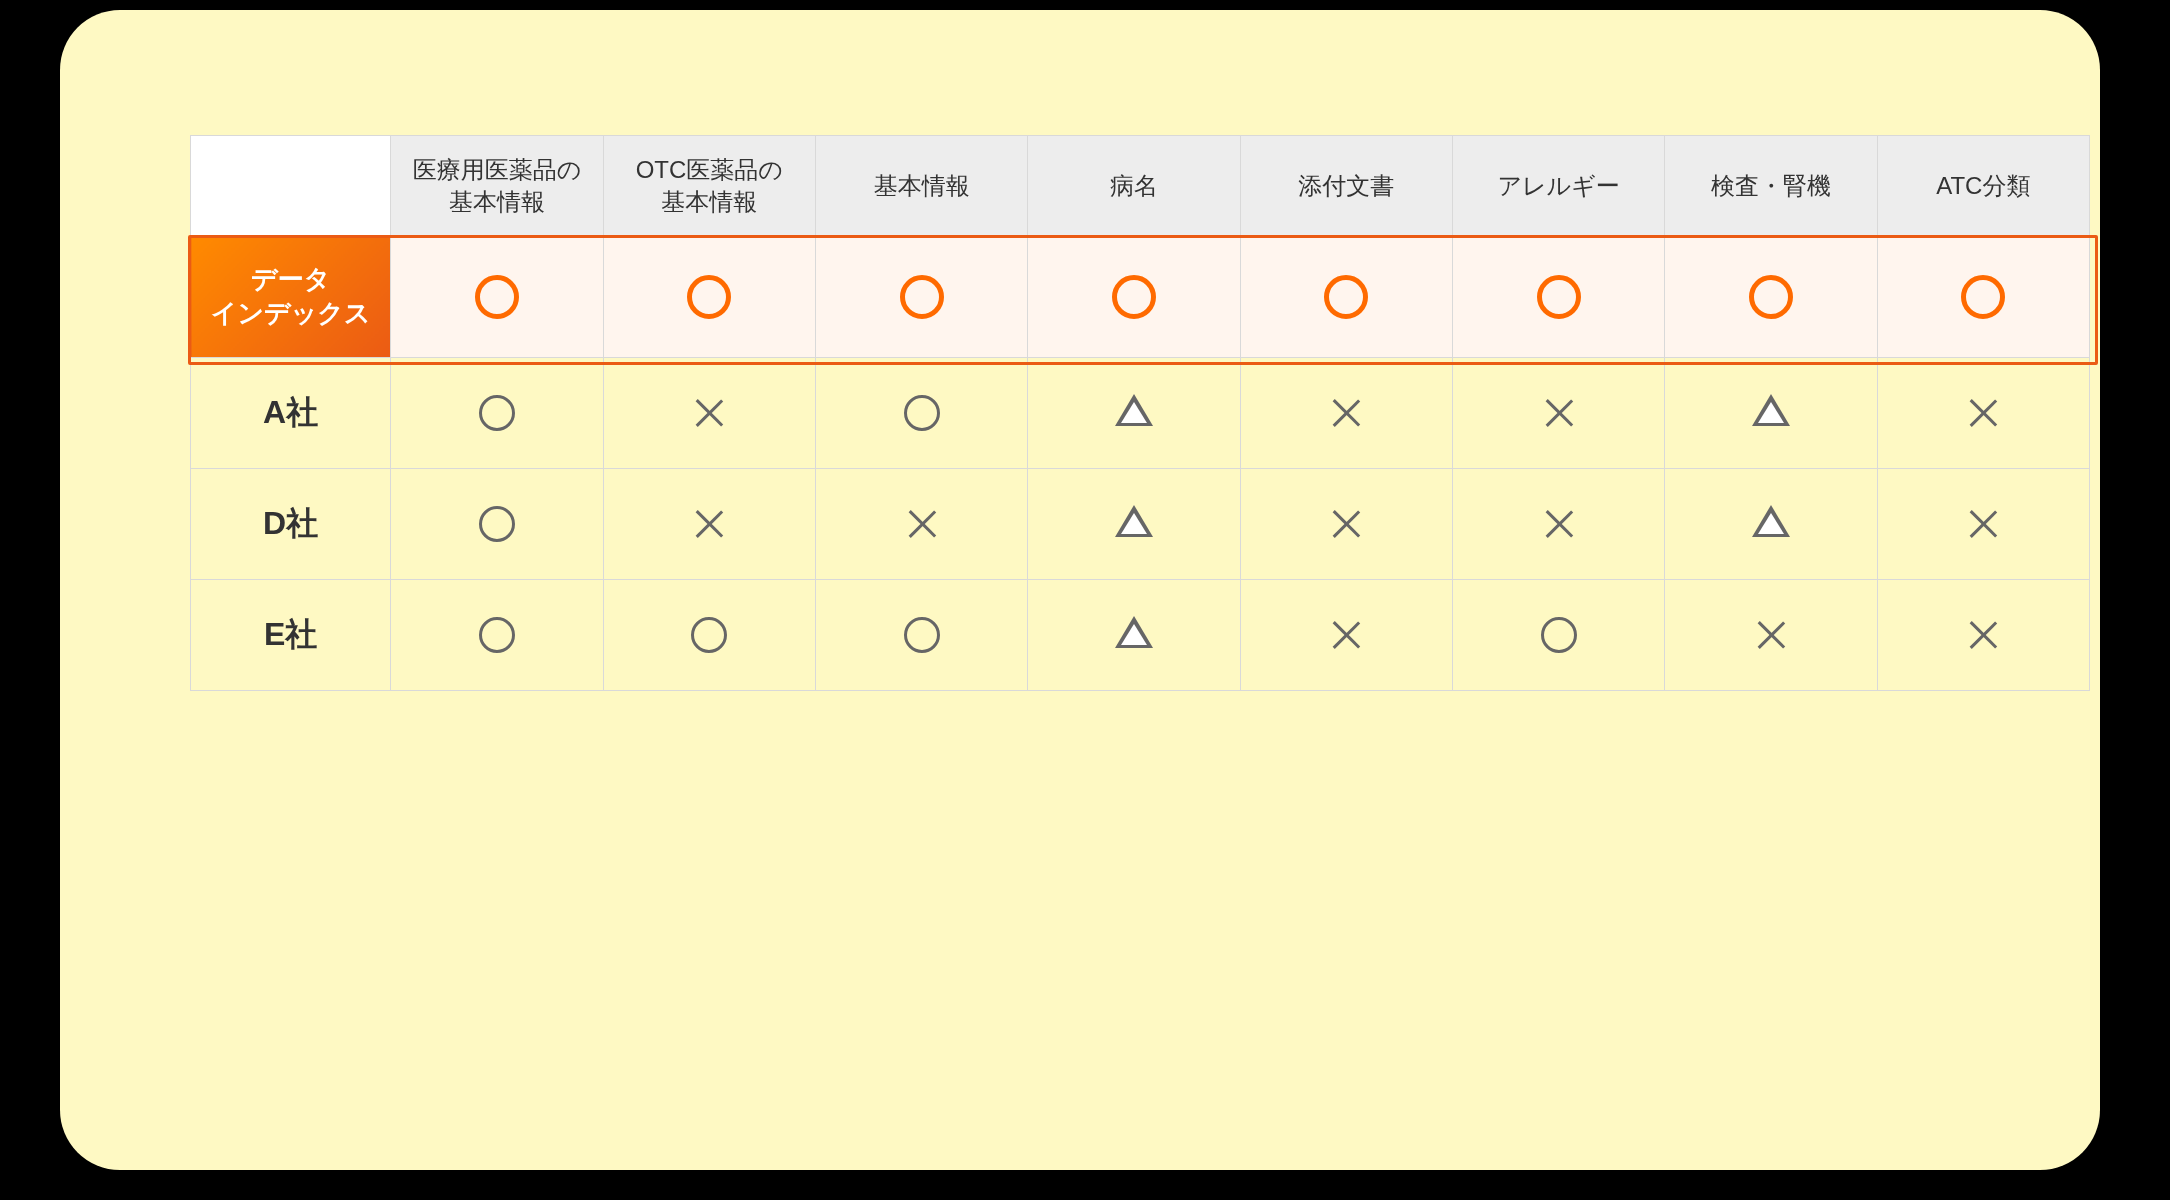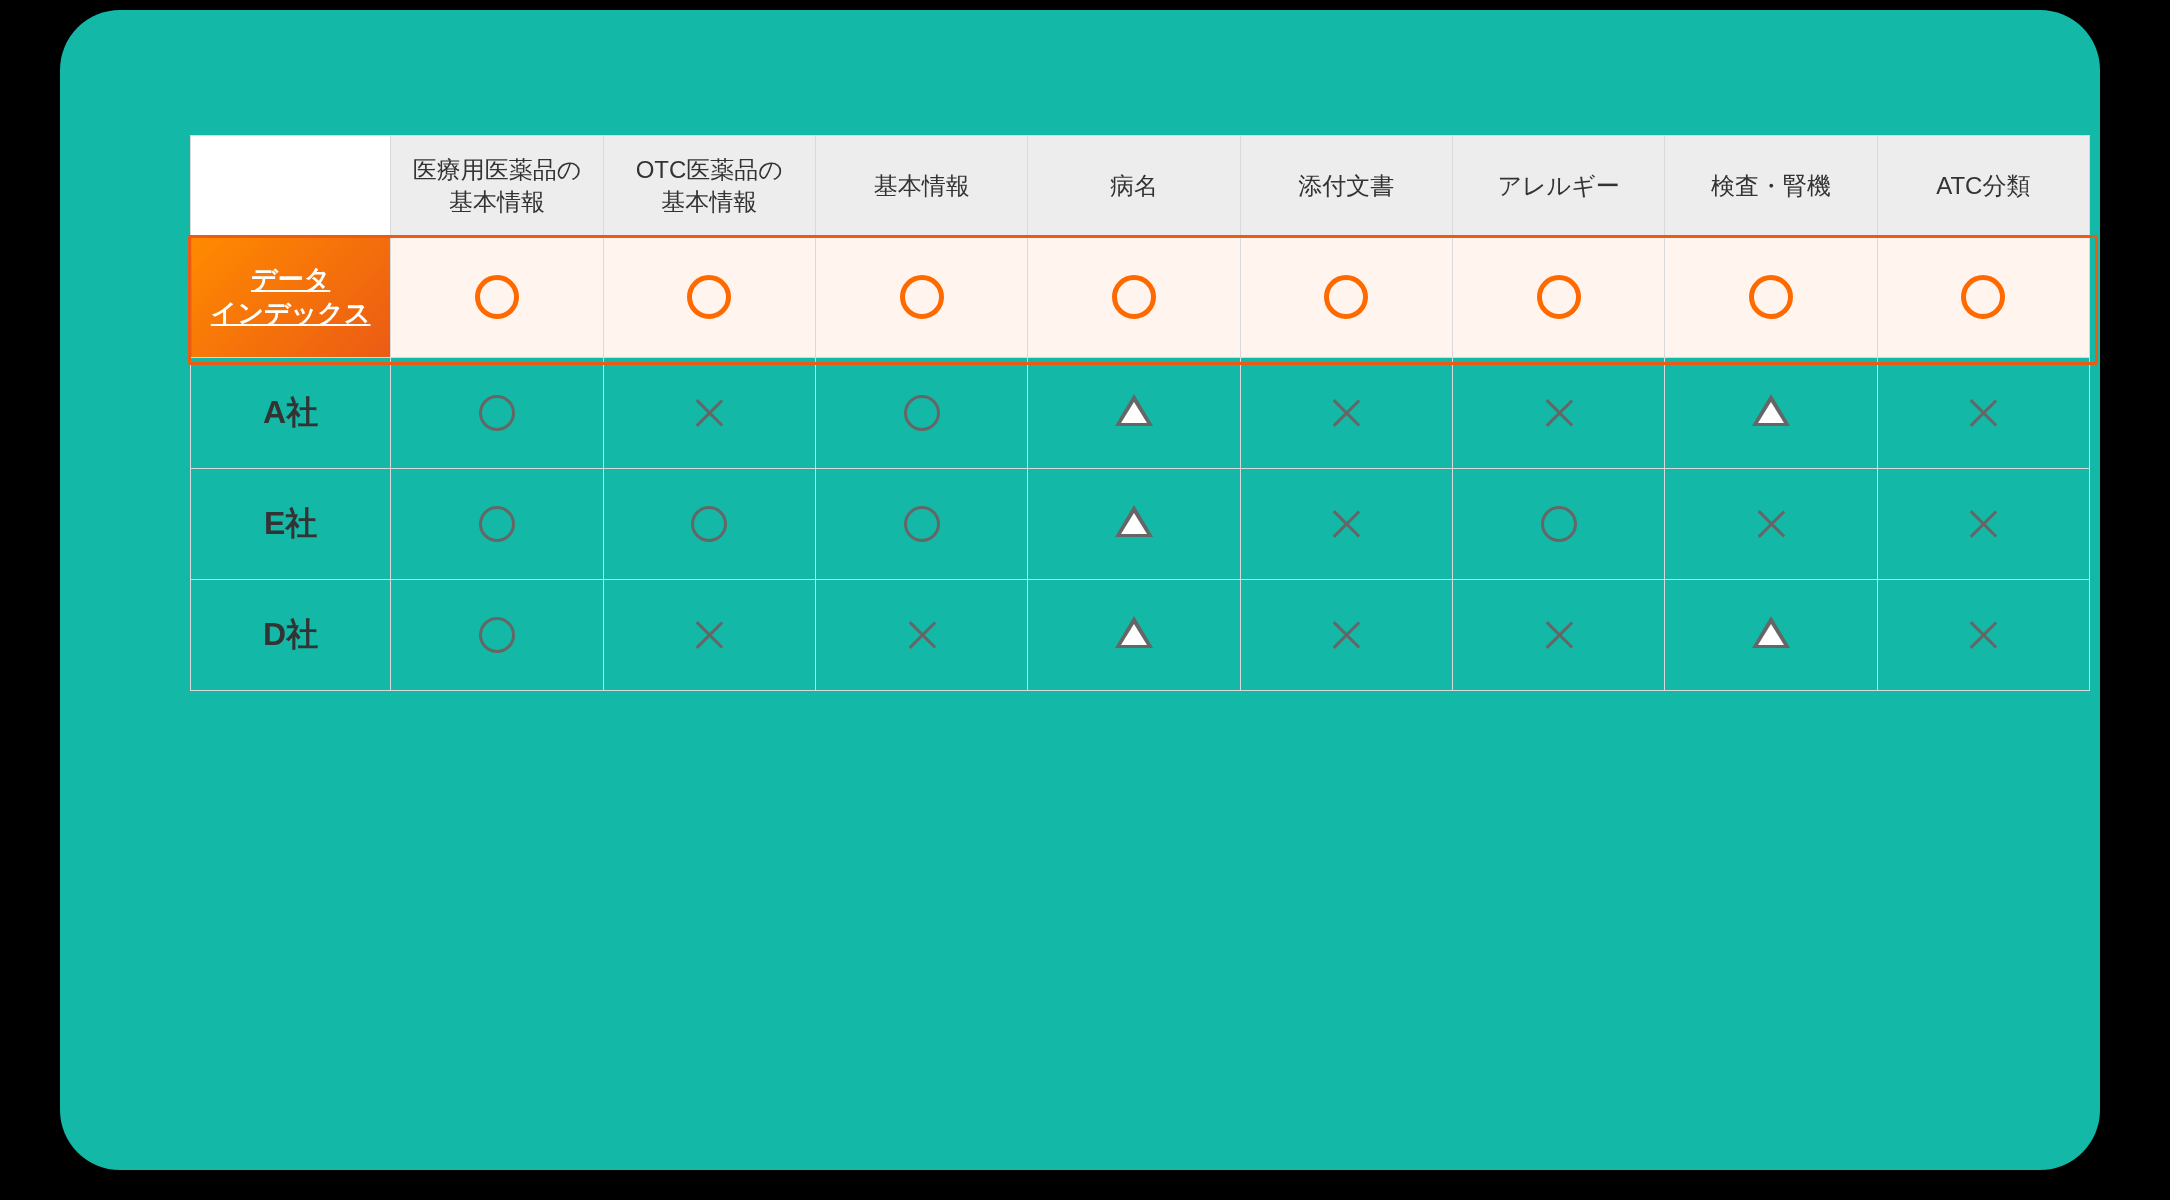--- a/index.html
+++ b/index.html
@@ -6,39 +6,39 @@
     --orange:#eb5b14;
     --orange-bright:#ff6a00;
     --grid:#d9d9d9;
     --header-bg:#ededed;
     --featured-bg:#fff5ee;
   }
   html,body{margin:0;padding:0;background:#000;font-family:"Hiragino Kaku Gothic ProN","Yu Gothic",Meiryo,sans-serif;}
   .stage{width:2170px;height:1200px;position:relative;}
   .card{
     position:absolute;left:60px;top:10px;width:2040px;height:1160px;
-    background:#14b8a6;border-radius:60px;
+    background:#fef9c3;border-radius:60px;
     box-shadow:0 6px 0 rgba(0,0,0,.6);
   }
   table.cmp{
     position:absolute;left:130px;top:125px;
     border-collapse:collapse;table-layout:fixed;width:1900px;
   }
   table.cmp th,table.cmp td{
     border:1px solid var(--grid);text-align:center;vertical-align:middle;
     font-size:24px;color:#333;padding:0;
   }
   table.cmp thead th{height:100px;background:var(--header-bg);font-weight:400;line-height:1.35;}
   table.cmp thead th.corner{background:#fff;}
   col.c-label{width:200px;}
   col.c-data{width:212px;}
   tr.featured td{background:var(--featured-bg);height:120px;}
   tr.featured td.row-label{
     background:linear-gradient(135deg,#ff8a00 0%,#eb5b14 100%);
-    color:#fff;font-size:26px;font-weight:600;line-height:1.3;text-decoration:underline;
+    color:#fff;font-size:26px;font-weight:600;line-height:1.3;
   }
   tr.company td{height:110px;}
   tr.company td.row-label{font-size:32px;font-weight:bold;}
   .featured-box{
     position:absolute;left:128px;top:225px;width:1904px;height:124px;
     border:3px solid var(--orange);pointer-events:none;border-radius:2px;
   }
   
   .mk{display:inline-block;vertical-align:middle;}
   .mk-circle{width:30px;height:30px;border:3px solid #666;border-radius:50%;}
@@ -122,39 +122,39 @@
             <td><span class="mk mk-circle"></span></td>
             <td><span class="mk mk-cross"></span></td>
             <td><span class="mk mk-circle"></span></td>
             <td><span class="mk mk-tri"></span></td>
             <td><span class="mk mk-cross"></span></td>
             <td><span class="mk mk-cross"></span></td>
             <td><span class="mk mk-tri"></span></td>
             <td><span class="mk mk-cross"></span></td>
           </tr>
           <tr class="company">
+            <td class="row-label">D社</td>
+            <td><span class="mk mk-circle"></span></td>
+            <td><span class="mk mk-cross"></span></td>
+            <td><span class="mk mk-cross"></span></td>
+            <td><span class="mk mk-tri"></span></td>
+            <td><span class="mk mk-cross"></span></td>
+            <td><span class="mk mk-cross"></span></td>
+            <td><span class="mk mk-tri"></span></td>
+            <td><span class="mk mk-cross"></span></td>
+          </tr>
+          <tr class="company">
             <td class="row-label">E社</td>
             <td><span class="mk mk-circle"></span></td>
             <td><span class="mk mk-circle"></span></td>
             <td><span class="mk mk-circle"></span></td>
             <td><span class="mk mk-tri"></span></td>
             <td><span class="mk mk-cross"></span></td>
             <td><span class="mk mk-circle"></span></td>
             <td><span class="mk mk-cross"></span></td>
-            <td><span class="mk mk-cross"></span></td>
-          </tr>
-          <tr class="company">
-            <td class="row-label">D社</td>
-            <td><span class="mk mk-circle"></span></td>
-            <td><span class="mk mk-cross"></span></td>
-            <td><span class="mk mk-cross"></span></td>
-            <td><span class="mk mk-tri"></span></td>
-            <td><span class="mk mk-cross"></span></td>
-            <td><span class="mk mk-cross"></span></td>
-            <td><span class="mk mk-tri"></span></td>
             <td><span class="mk mk-cross"></span></td>
           </tr>
         </tbody>
     </table>
 
     <div class="featured-box"></div>
 
 
   </div>
 </div>

